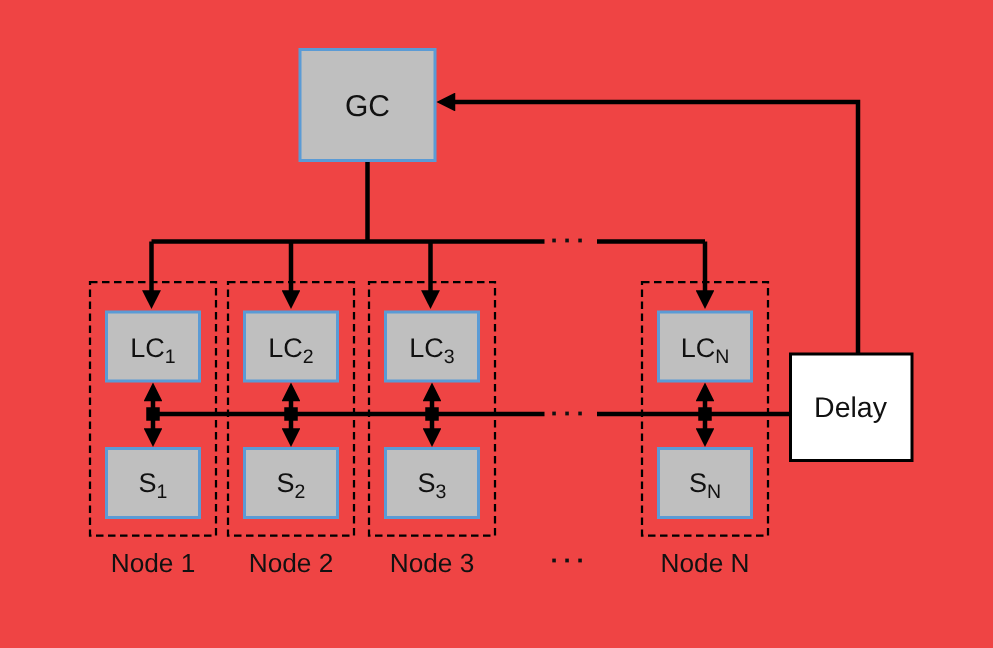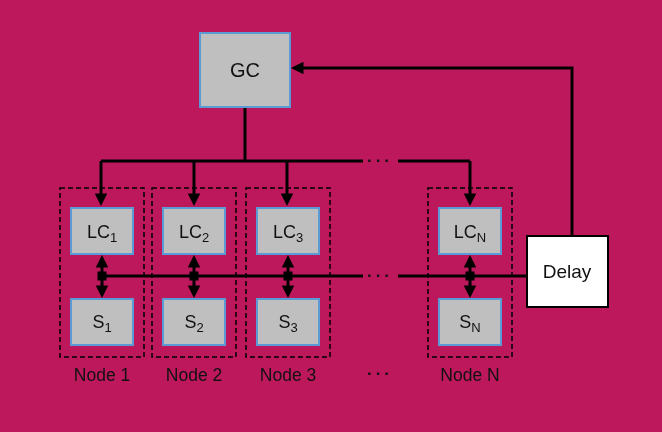--- a/index.html
+++ b/index.html
@@ -1,19 +1,19 @@
 <!DOCTYPE html>
 <html style="--box-fill: #BFBFBF; --box-border: #5B9BD5; --line: #000000; --delay-fill: #FFFFFF; --delay-border: #000000;"><head>
 <meta charset="utf-8">
 <style>
   html,body { margin:0; padding:0; background:#ffffff; }
   .canvas {
     position:relative;
     width:662px; height:432px;
-    background:#be185d;
+    background:#ef4444;
     font-family:"Liberation Sans", sans-serif;
     overflow:hidden;
   }
   svg { display:block; }
   .graybox   { fill:var(--box-fill,#BFBFBF); stroke:var(--box-border,#5B9BD5); stroke-width:2; }
   .whitebox  { fill:var(--delay-fill,#FFFFFF); stroke:var(--delay-border,#000000); stroke-width:2; }
   .dashedbox { fill:none; stroke:#000000; stroke-width:1.5; stroke-dasharray:5 3; }
   .wire      { stroke:var(--line,#000000); stroke-width:3; fill:none; }
   .junction  { fill:var(--line,#000000); }
   .label     { font-family:"Liberation Sans", sans-serif; fill:#111111; }

